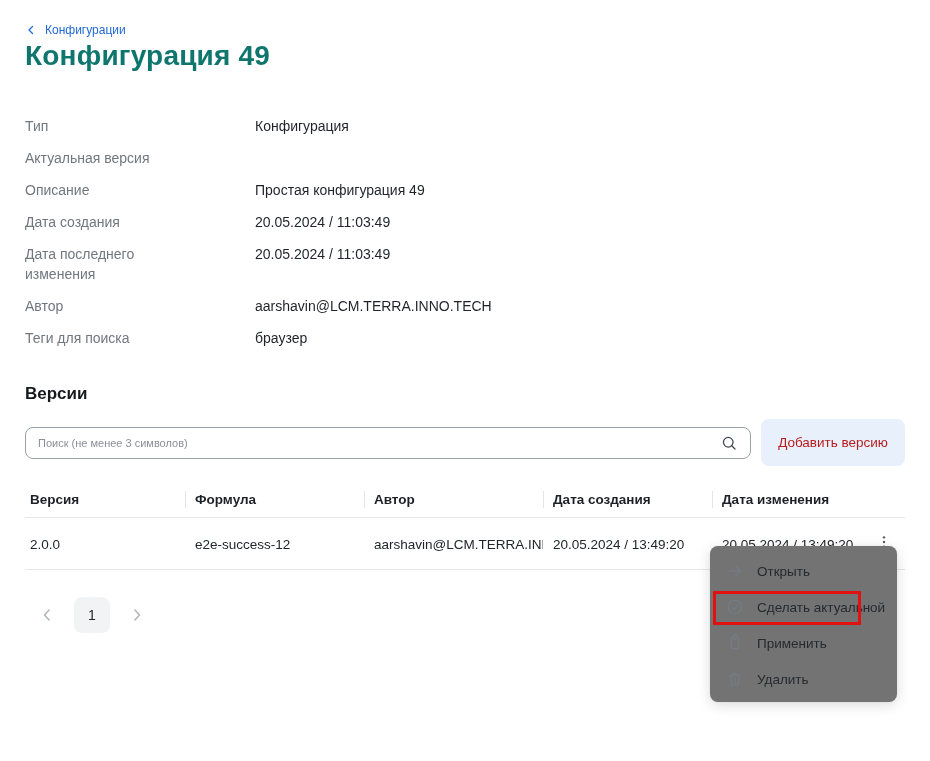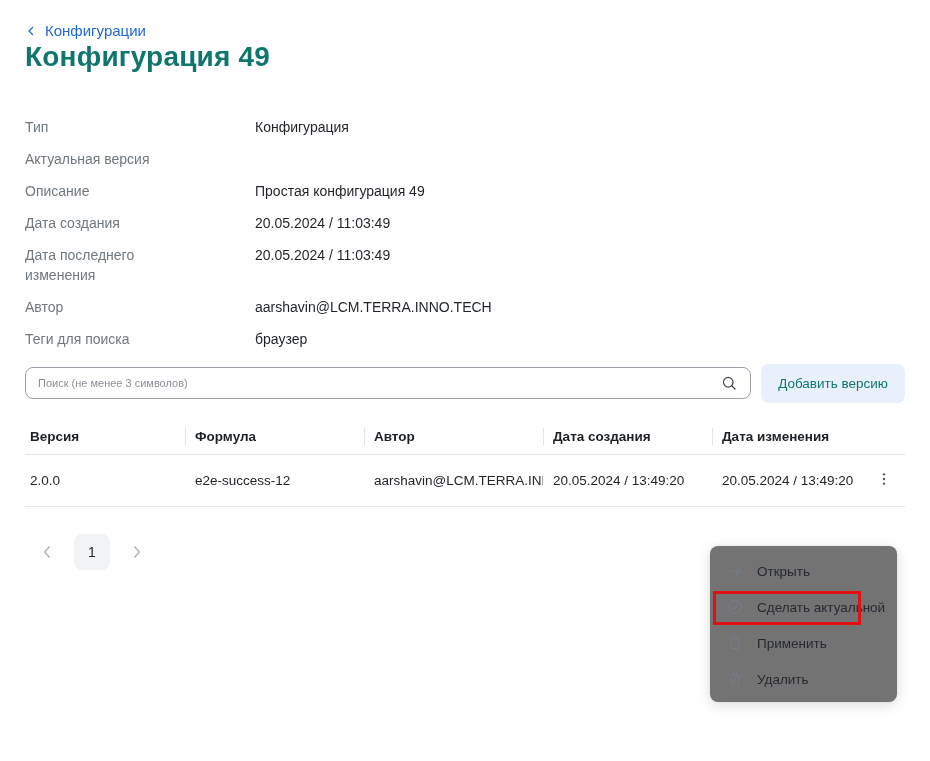--- a/index.html
+++ b/index.html
@@ -1,42 +1,42 @@
 <!DOCTYPE html>
 <html lang="ru"><head>
 <meta charset="utf-8">
 <style>
   * { box-sizing: border-box; margin: 0; padding: 0; }
   html,body { background:#fff; }
   body { font-family: "Liberation Sans", "DejaVu Sans", sans-serif; color:#1f2329; }
   .page { position:relative; width:930px; height:761px; background:#fff; padding:22px 25px 0; overflow:hidden; }
 
   
-  .back { display:inline-flex; align-items:center; gap:8px; color:#2268d6; font-size:15px; text-decoration:none; cursor:pointer; }
+  .back { display:inline-flex; align-items:center; gap:8px; color:#2268d6; font-size:12px; text-decoration:none; cursor:pointer; }
   .back svg { display:block; }
 
   
   .title { font-size:28px; font-weight:700; letter-spacing:.2px; color:#0f766e; }
 
   
   .details { margin-top:44px; display:grid; grid-template-columns:230px 1fr; row-gap:12px; font-size:14px; }
   .dlabel { color:#70777f; max-width:165px; line-height:20px; }
   .dvalue { color:#1f2329; line-height:20px; min-height:20px; }
 
   
   .versions-heading { margin-top:36px; font-size:17px; font-weight:700; color:#16191d; }
 
   
   .search-row { margin-top:15px; display:flex; align-items:center; gap:10px; }
   .searchbox { position:relative; flex:1; }
   .searchbox input { width:100%; height:32px; border:1px solid #9aa1a9; border-radius:8px; padding:0 38px 0 12px;
                      font-size:11px; font-family:inherit; color:#1f2329; outline:none; }
   .searchbox input::placeholder { color:#8a9097; }
   .searchbox .mag { position:absolute; right:13px; top:7px; cursor:pointer; }
-  .add-btn { height:39px; padding:0 17px; background:#e8f0fc; color:#0f766e; border:none; border-radius:8px;
+  .add-btn { height:47px; padding:0 17px; background:#e8f0fc; color:#b91c1c; border:none; border-radius:8px;
              font-size:13.5px; font-family:inherit; cursor:pointer; white-space:nowrap; }
 
   
   table { margin-top:16px; width:880px; border-collapse:collapse; table-layout:fixed; }
   col.c1{width:160px} col.c2{width:179px} col.c3{width:179px} col.c4{width:169px} col.c5{width:150px} col.c6{width:43px}
   th { position:relative; text-align:left; font-size:13.5px; font-weight:700; color:#1d2127;
        padding:10px 8px 10px 10px; border-bottom:1px solid #e5e7ea; white-space:nowrap; }
   th:first-child { padding-left:5px; }
   th:not(:first-child):not(.th-actions)::before { content:""; position:absolute; left:0; top:9px; bottom:9px; width:1px; background:#e2e4e7; }
   td { font-size:13.5px; color:#22262b; padding:15px 4px 14px 10px; border-bottom:1px solid #e5e7ea;
@@ -86,20 +86,21 @@
     <div class="dlabel">Дата создания</div>
     <div class="dvalue">20.05.2024 / 11:03:49</div>
     <div class="dlabel">Дата последнего изменения</div>
     <div class="dvalue">20.05.2024 / 11:03:49</div>
     <div class="dlabel">Автор</div>
     <div class="dvalue">aarshavin@LCM.TERRA.INNO.TECH</div>
     <div class="dlabel">Теги для поиска</div>
     <div class="dvalue">браузер</div>
   </div>
 
+  <h2 class="versions-heading">Версии</h2>
 
   <div class="search-row">
     <div class="searchbox">
       <input type="text" placeholder="Поиск (не менее 3 символов)" style="">
       <span class="mag">
         <svg width="18" height="18" viewBox="0 0 24 24" fill="none" stroke="#41464d" stroke-width="1.7" stroke-linecap="round">
             <circle cx="11" cy="11" r="6.4"></circle>
             <path d="M15.7 15.7L20 20"></path>
           </svg>
       </span>

